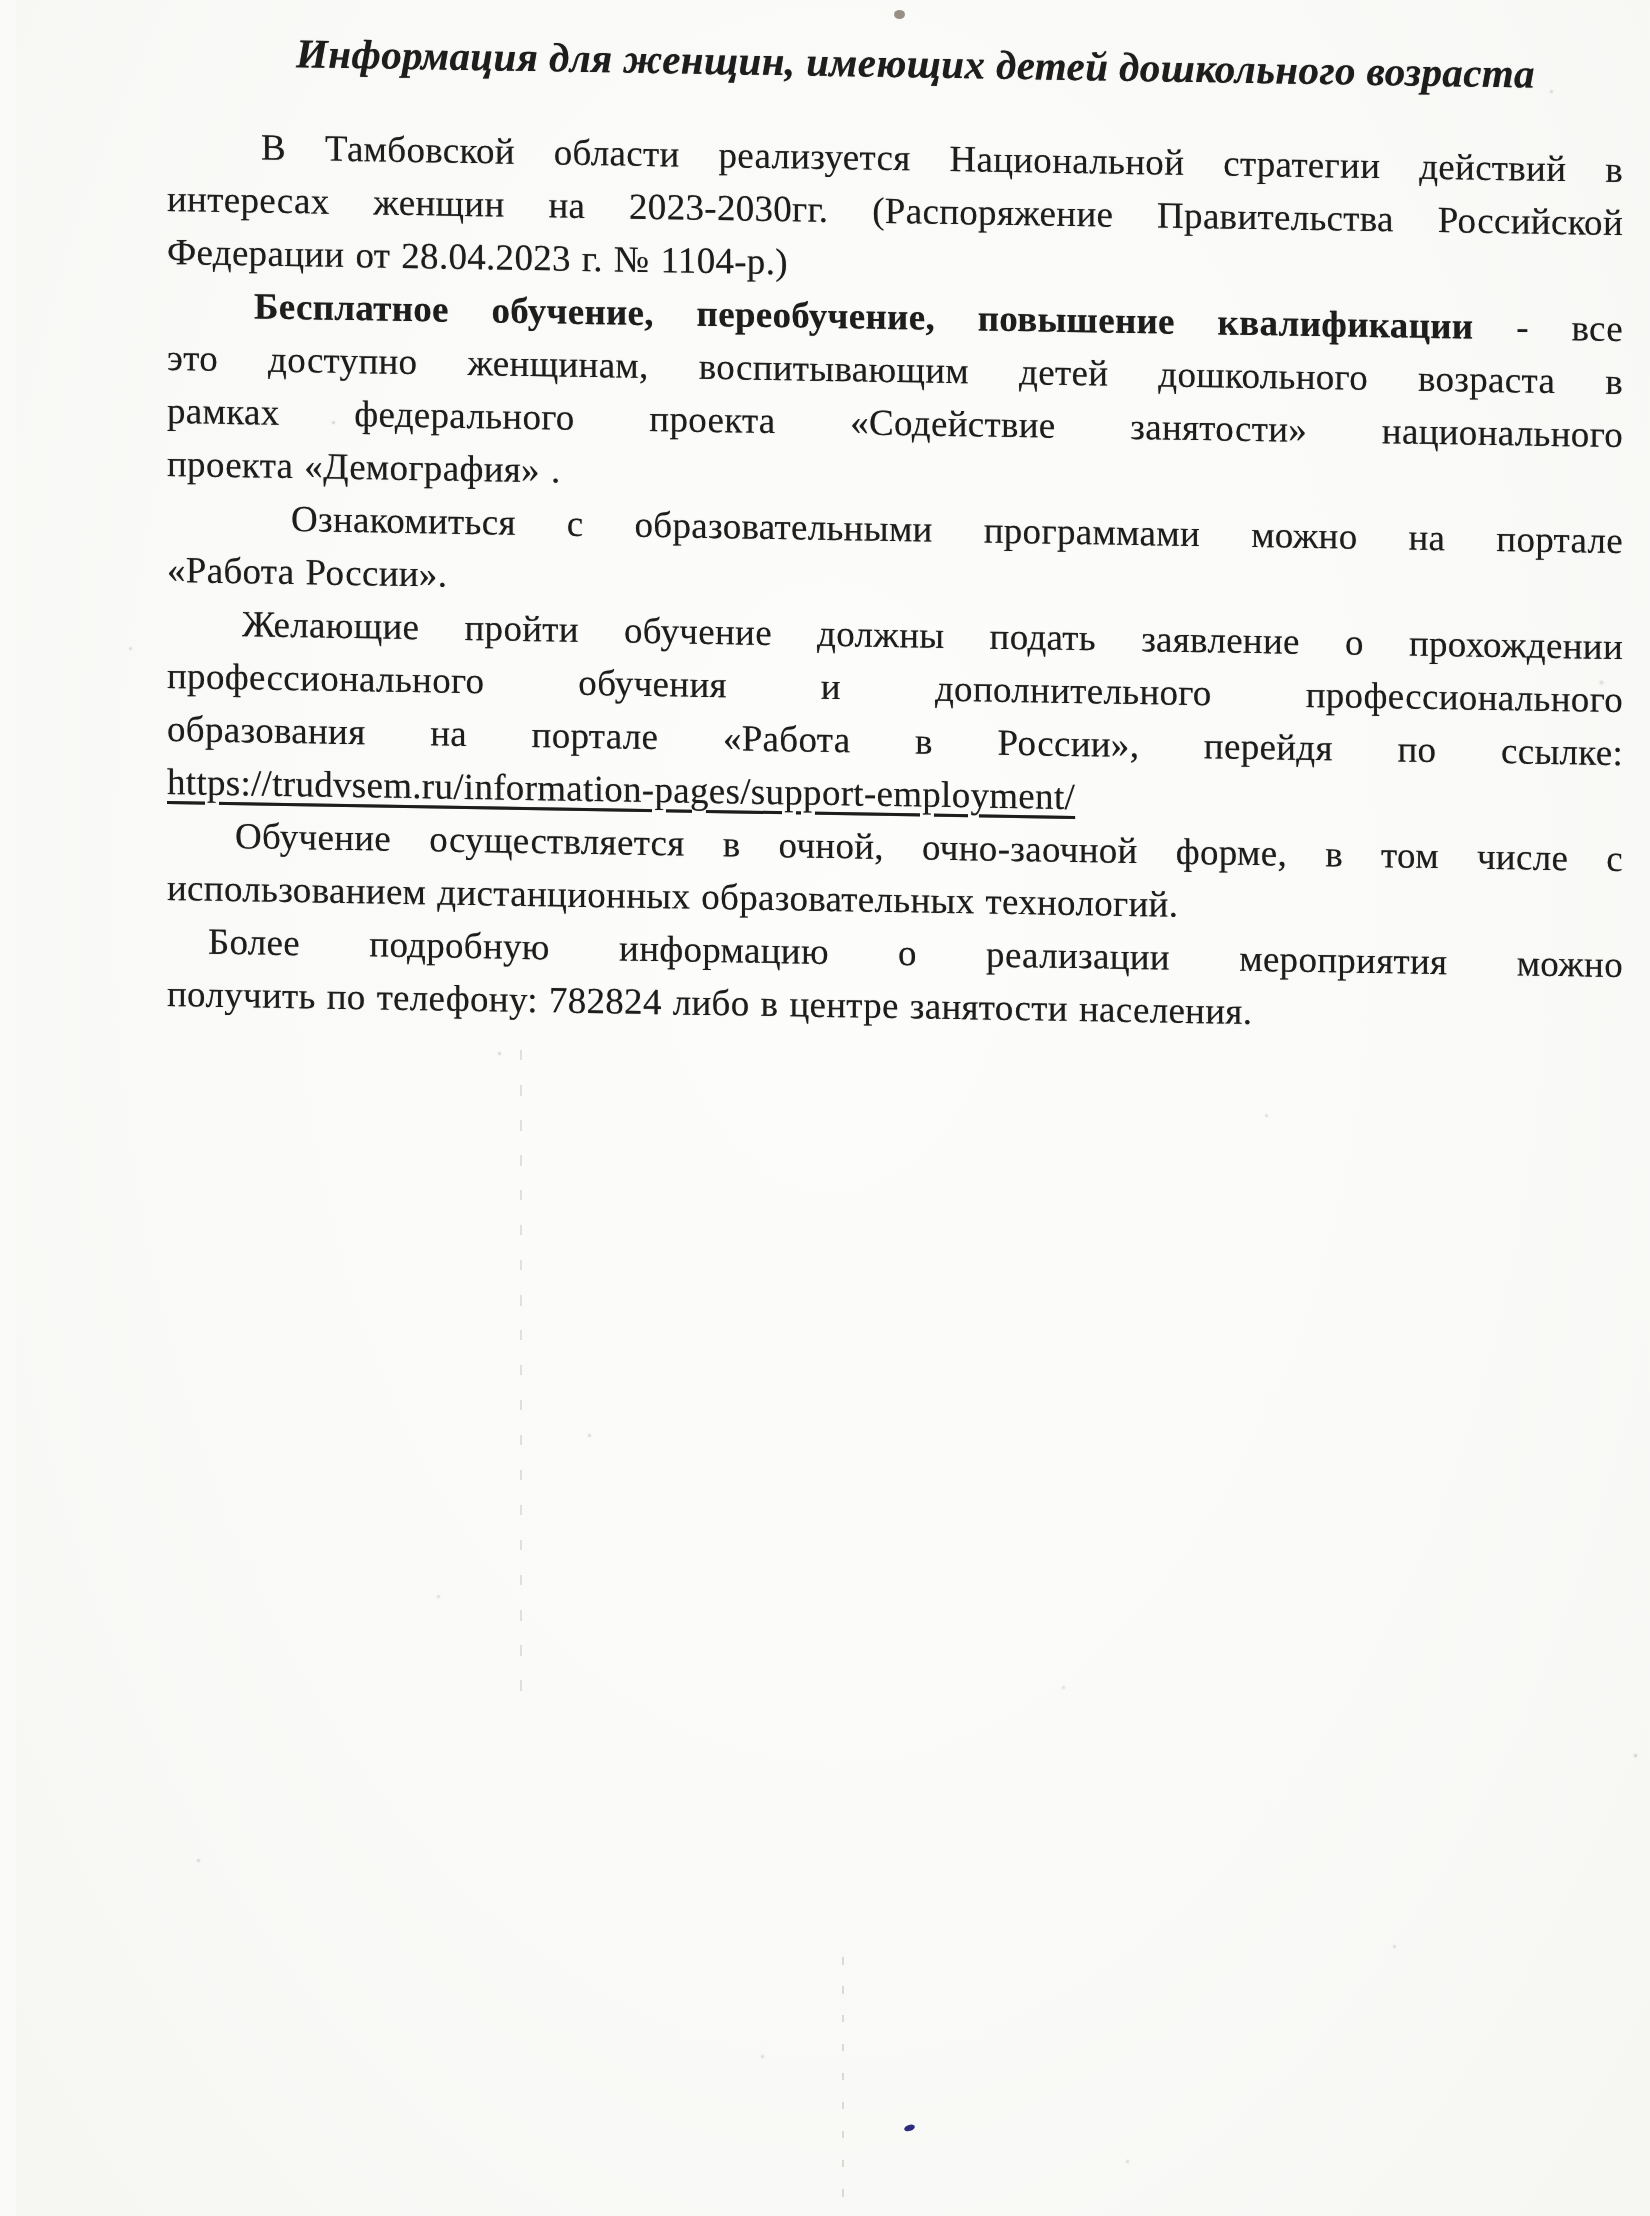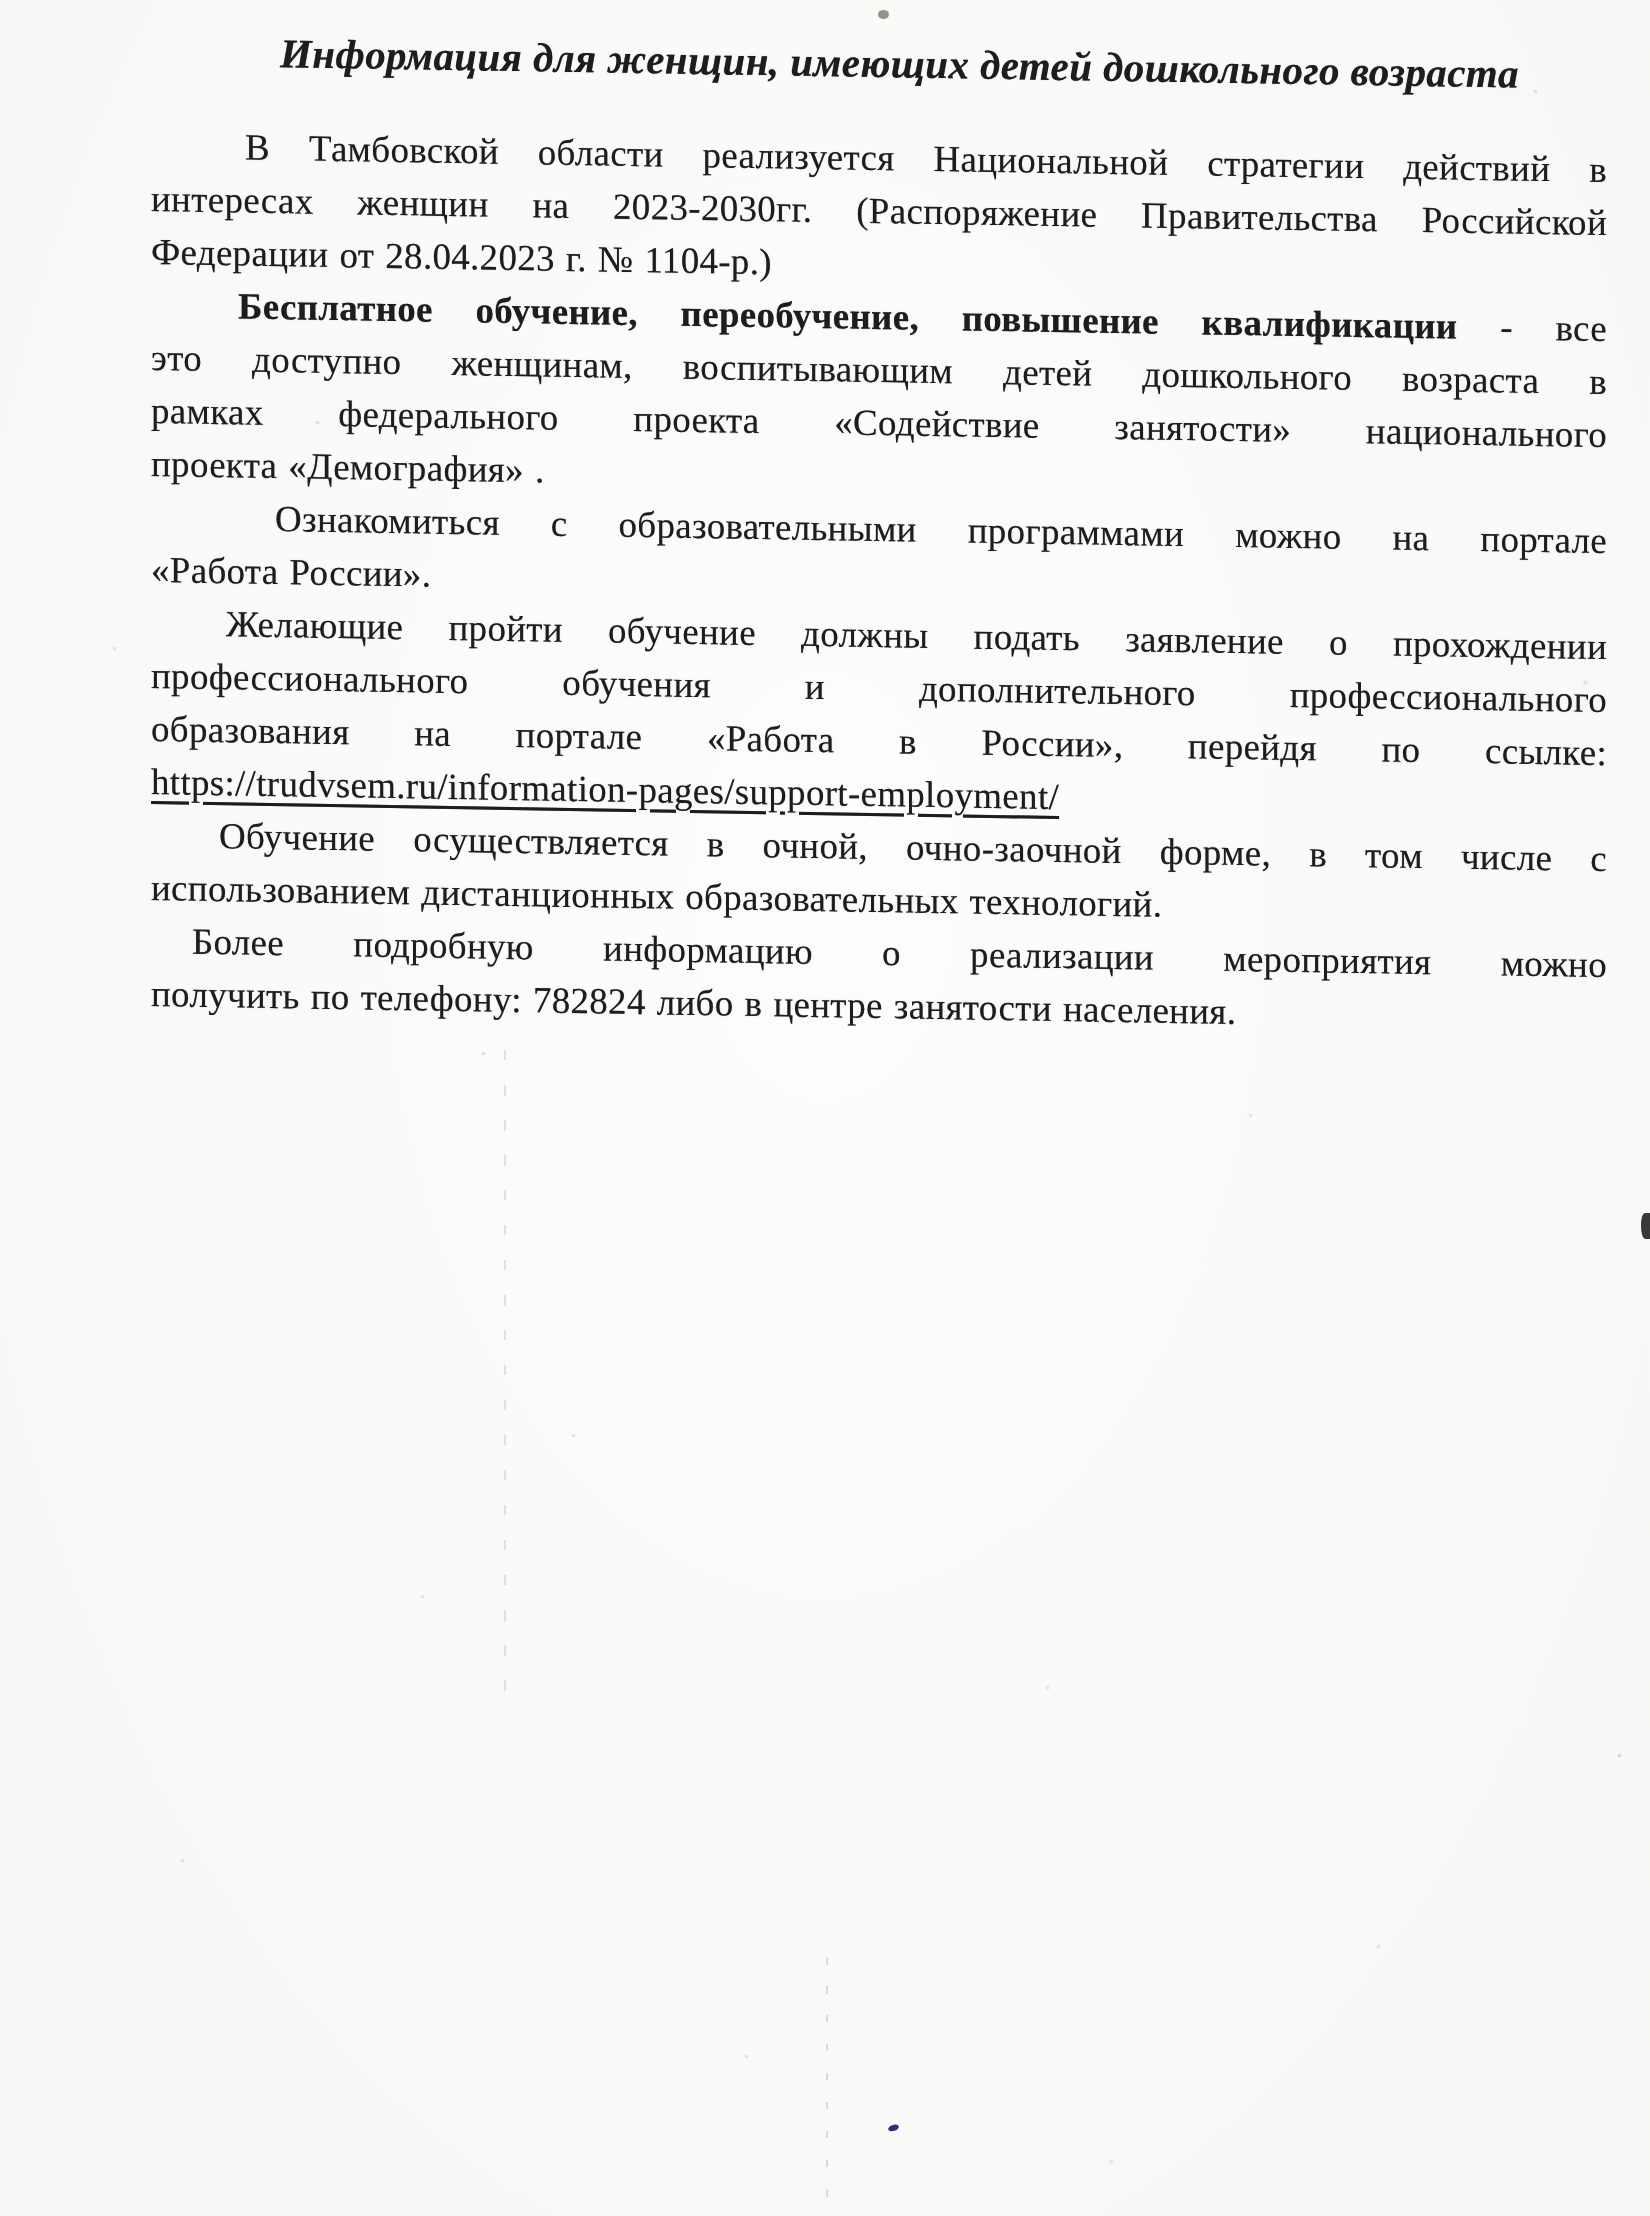--- a/index.html
+++ b/index.html
@@ -12,20 +12,21 @@
     position: relative;
     overflow: hidden;
     background: #fafaf8;
     font-family: "Liberation Serif", "DejaVu Serif", serif;
   }
   .page {
     position: absolute;
     inset: 0;
     background:
       radial-gradient(ellipse at 50% 40%, rgba(255,255,255,0.55) 0%, rgba(245,245,242,0.25) 70%, rgba(238,238,234,0.35) 100%);
+    margin-left: 16px;
   }
   .content {
     position: absolute;
     left: 151px;
     top: 22.6px;
     width: 1456px;
     transform: skewY(0.95deg);
     transform-origin: 0 0;
     color: #1d1d1d;
   }

